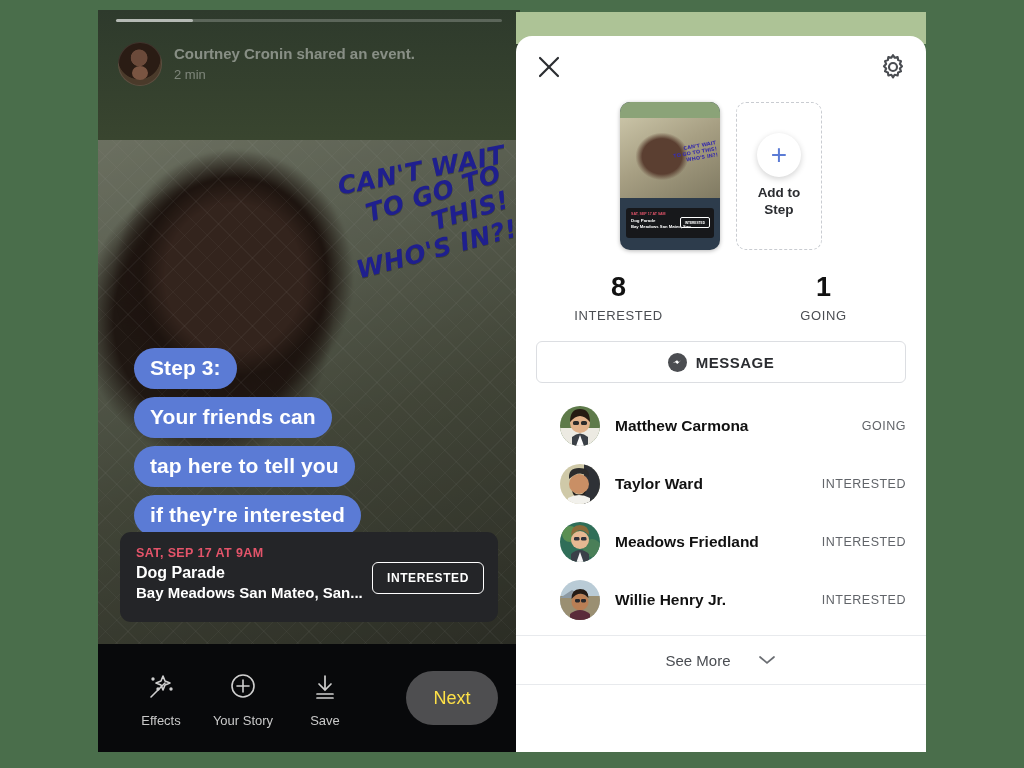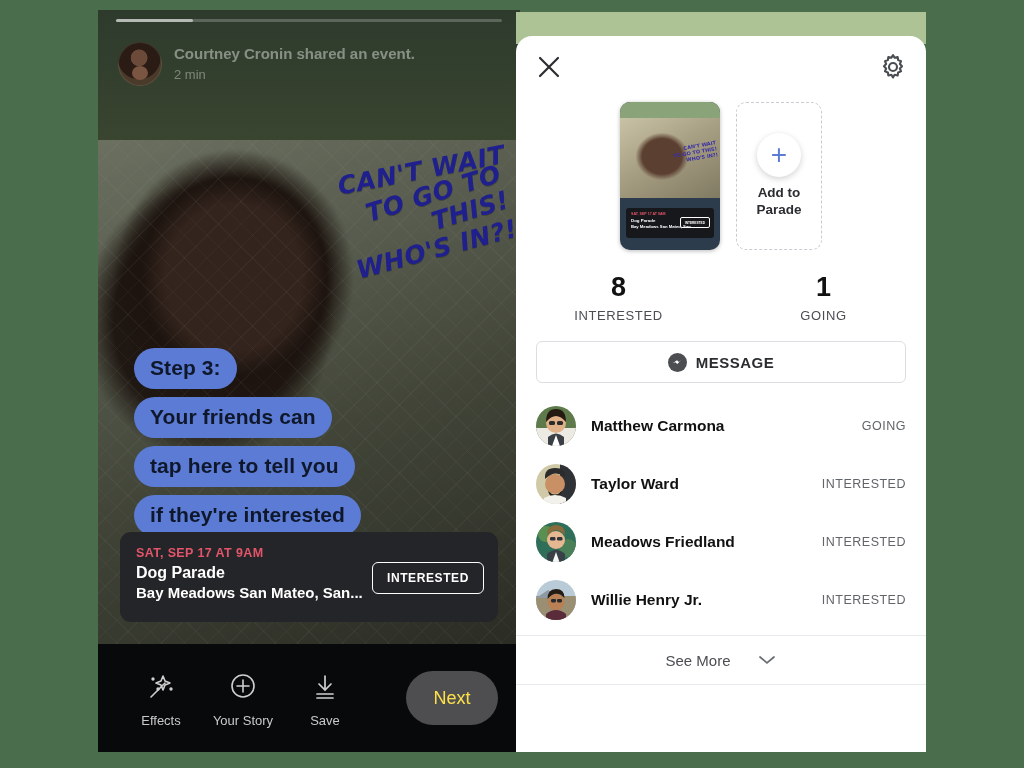--- a/index.html
+++ b/index.html
@@ -77,21 +77,21 @@
     font-family: "DejaVu Sans", sans-serif;
     text-shadow: 0 1px 0 rgba(0,0,0,.25);
   }
   .hw2 { transform: rotate(-6deg) translateX(-6px); }
   .hw3 { transform: rotate(-4deg) translateX(-2px); }
 
   .step-stack {
     position: absolute; left: 36px; top: 338px; width: 330px;
   }
   .bubble {
-    display: inline-block; background: #5b7bd5; color: #0f172a;
+    display: inline-block; background: #5b7bd5; color: #ffffff;
     font-weight: 700; font-size: 21px; line-height: 1;
     padding: 9px 16px 11px; border-radius: 22px; margin-bottom: 8px;
     white-space: nowrap; letter-spacing: .1px;
   }
 
   .arrow-wrap { position: absolute; left: 400px; top: 470px; width: 120px; height: 90px; }
 
   .event-card {
     position: absolute; left: 22px; top: 522px; width: 378px; height: 90px;
     background: #242528; border-radius: 11px; padding: 14px 16px;
@@ -184,21 +184,21 @@
   .msg-btn {
     margin: 18px 20px 0; height: 42px; border: 1px solid #dcdee2; border-radius: 6px;
     display: flex; align-items: center; justify-content: center; gap: 9px;
     font-size: 15px; font-weight: 600; color: #2b2d31; letter-spacing: .5px;
   }
   .msg-ico {
     width: 19px; height: 19px; border-radius: 50%; background: #4b4d51;
     display:flex; align-items:center; justify-content:center;
   }
 
-  .people { margin-top: 14px; }
+  .people { margin-top: 14px; padding-left: 24px; }
   .person { display: flex; align-items: center; padding: 9px 20px; }
   .avatar { width: 40px; height: 40px; border-radius: 50%; overflow: hidden; flex: none; }
   .person-name { flex: 1; margin-left: 15px; font-size: 15.5px; font-weight: 700; color: #111; }
   .person-status { font-size: 12.5px; color: #616469; letter-spacing: .5px; }
 
   .see-more {
     margin-top: 6px; border-top: 1px solid #e8eaed; border-bottom: 1px solid #e8eaed;
     height: 50px; display: flex; align-items: center; justify-content: center; gap: 26px;
     font-size: 15px; color: #4a4d52;
   }
@@ -329,21 +329,21 @@
           <div class="st-t1">Dog Parade</div>
           <div class="st-t2">Bay Meadows San Mateo, San...</div>
           <div class="st-pill">INTERESTED</div>
         </div>
       </div>
 
       <div class="add-story">
         <div class="plus-circle">+</div>
         <div class="add-story-label">
           <div>Add to</div>
-          <div>Parade</div>
+          <div>Step</div>
         </div>
       </div>
     </div>
 
     <div class="stats">
       <div class="stat">
         <div class="stat-num">8</div>
         <div class="stat-label">INTERESTED</div>
       </div>
       <div class="stat">

